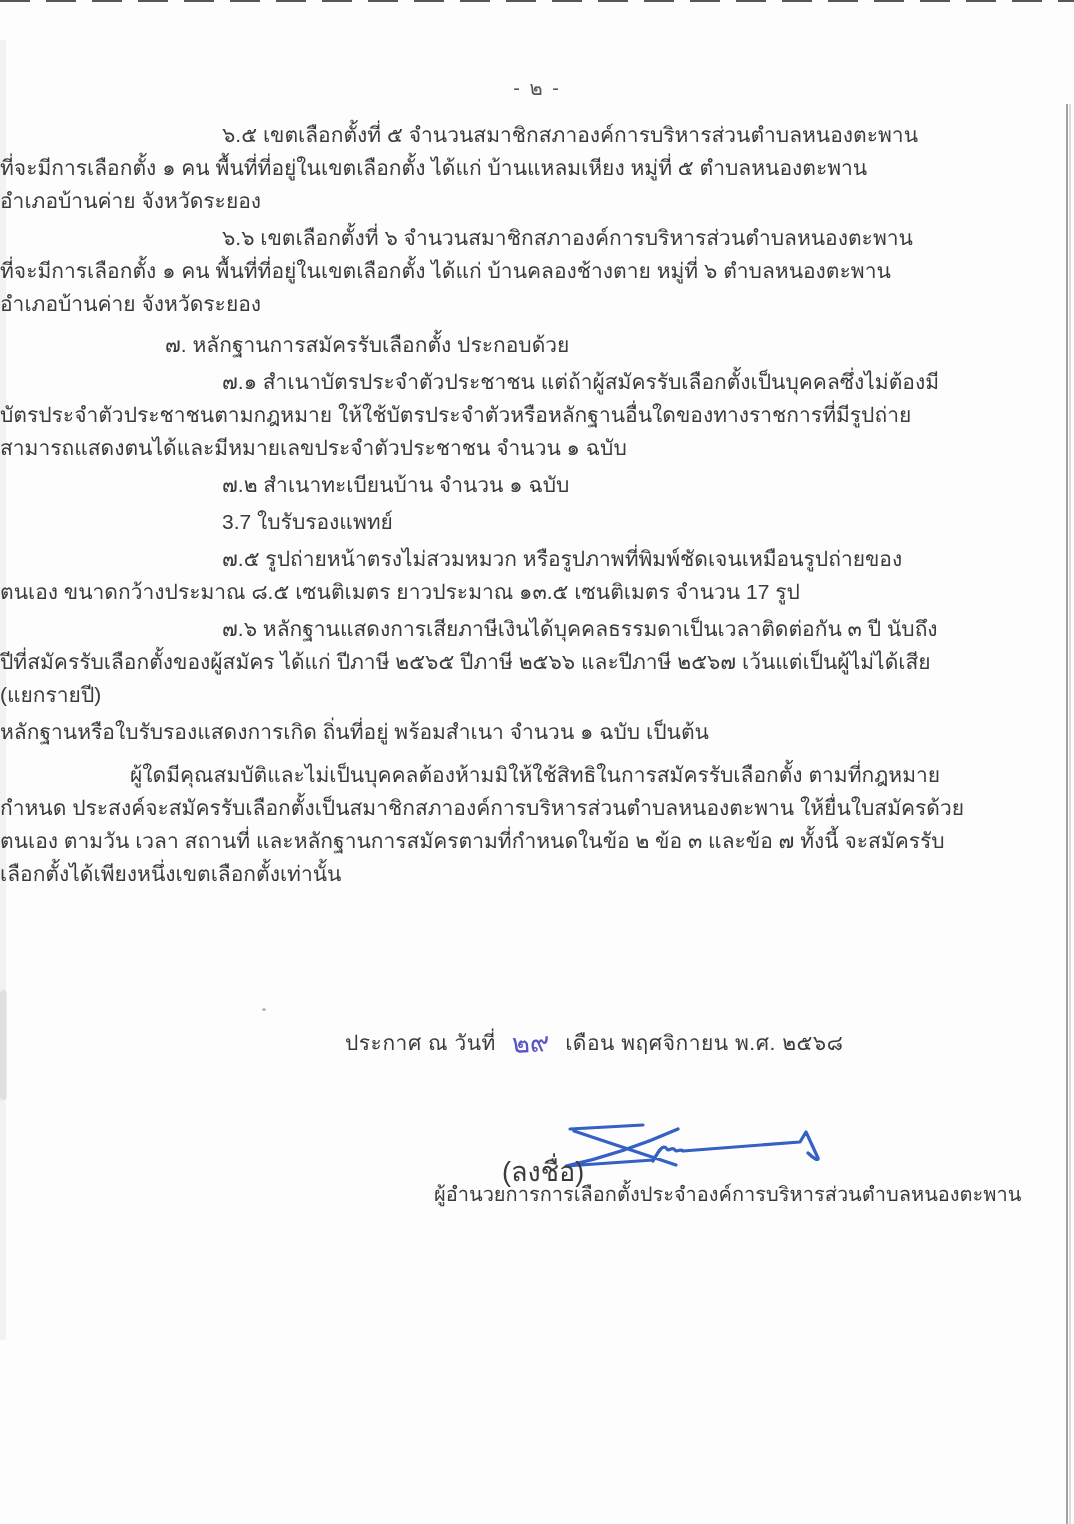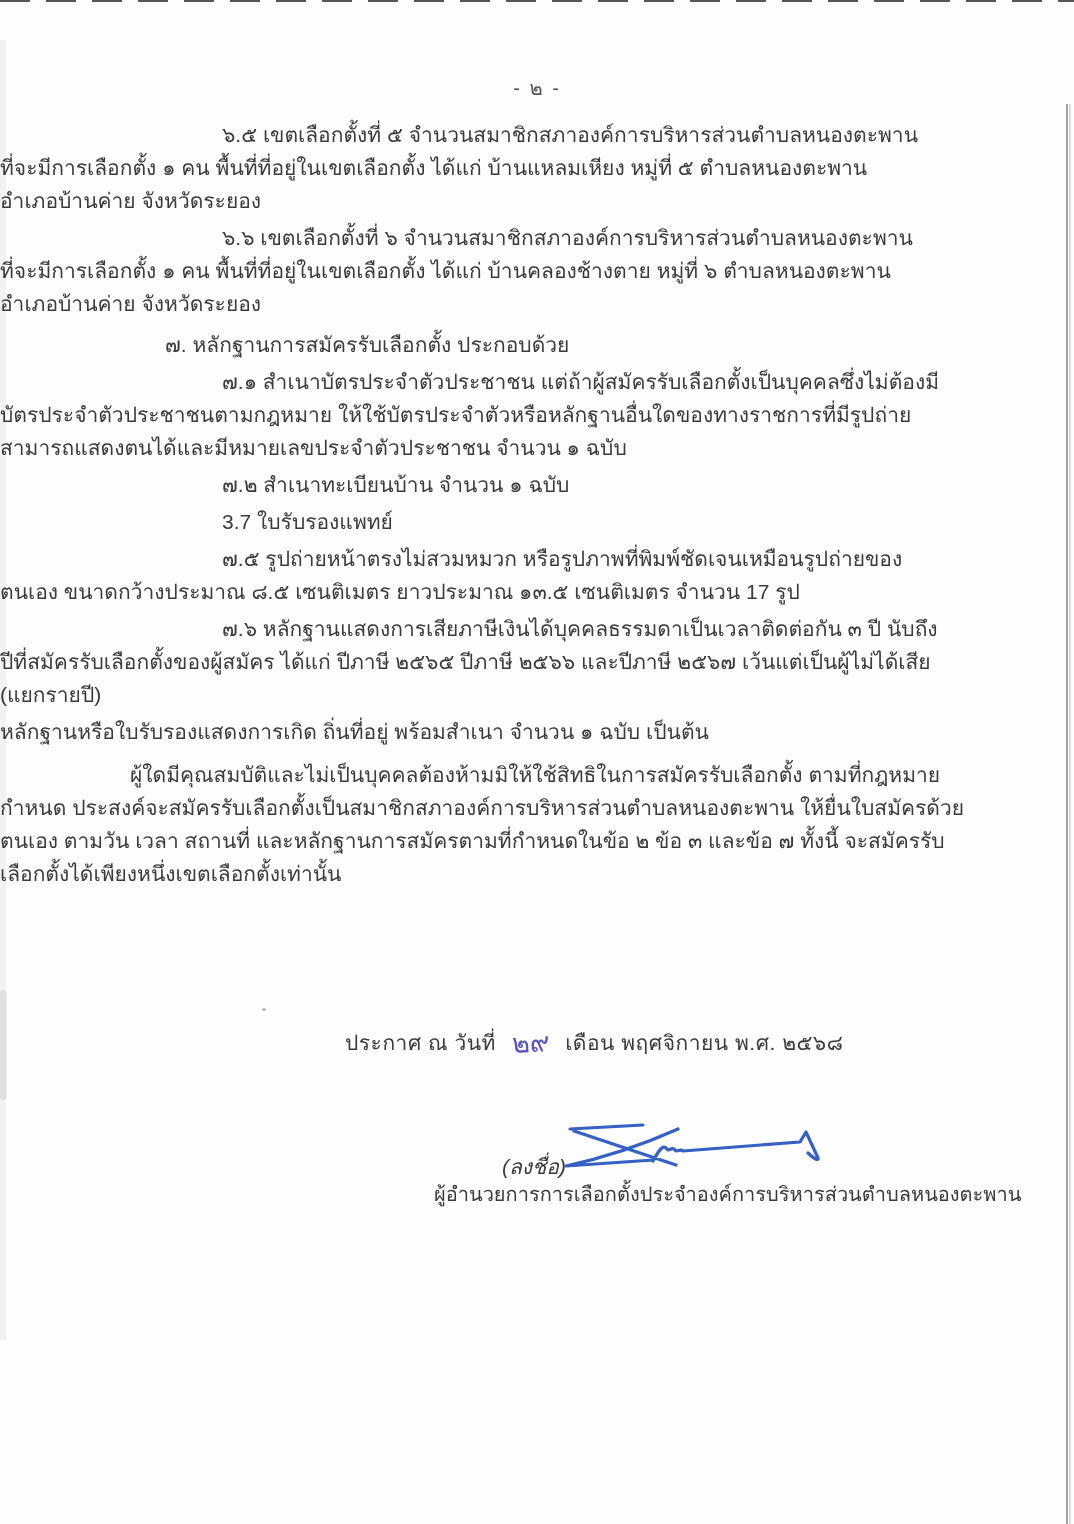--- a/index.html
+++ b/index.html
@@ -66,21 +66,21 @@
   .date-part{letter-spacing:.5px;}
   .handwritten-day{
     display:inline-block;
     color:var(--handwriting-ink);
     font-size:27px;line-height:20px;
     margin:0 10px;
     transform:rotate(-3deg) translateY(2px);
   }
   
   .sig-svg{position:absolute;left:535px;top:1108px;color:var(--signature-ink);}
-  .sig-label{position:absolute;left:502px;top:1150px;font-size:21px;font-style:italic;}
+  .sig-label{position:absolute;left:502px;top:1150px;font-size:27px;}
   .sig-name{position:absolute;left:480px;top:1191px;width:480px;text-align:center;font-size:21px;white-space:nowrap;}
   .sig-title{position:absolute;left:434px;top:1178px;font-size:20px;white-space:nowrap;}
 </style>
 </head>
 <body>
 
 <div class="page">
 
   <div class="scan-top-edge"></div>
   <div class="scan-right-line"></div>

